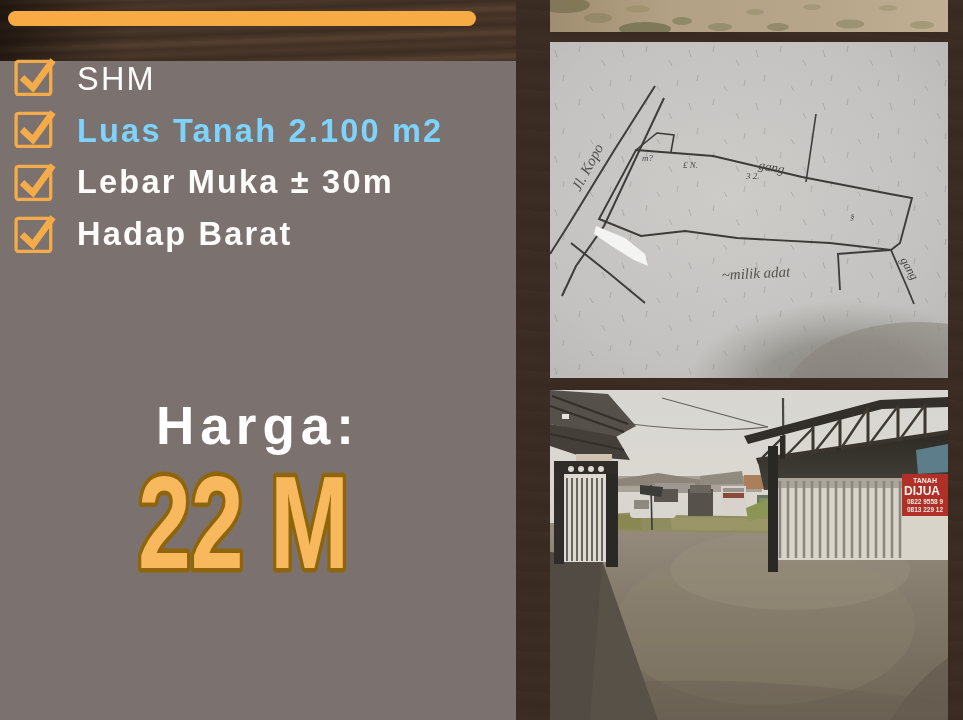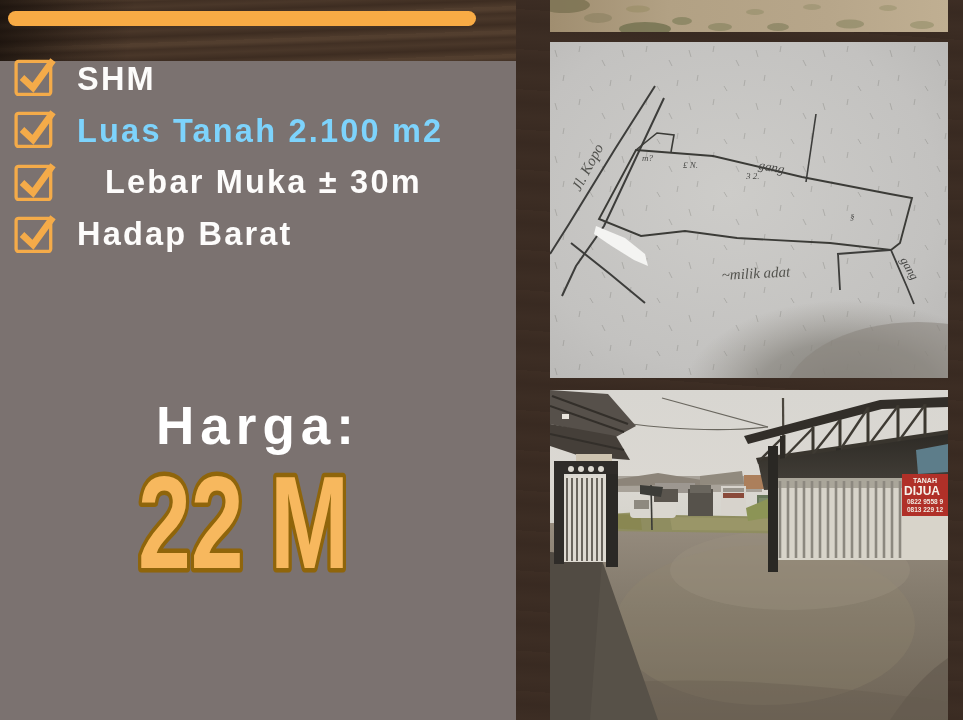--- a/index.html
+++ b/index.html
@@ -23,35 +23,35 @@
 
 <div class="abs" style="left:0;top:61px;width:516px;height:659px;background:#7b7270;"></div>
 
 <div class="abs" style="left:8px;top:11px;width:468px;height:15px;border-radius:8px;background:#f8ab45;"></div>
 
 <svg class="abs" style="left:12px;top:56px;" width="46" height="40" viewBox="0 0 46 40">
   <rect x="4.1" y="5.3" width="34.6" height="33.2" rx="2.5" fill="none" stroke="#f4ab49" stroke-width="3.3"></rect>
   <path d="M10,21.5 L21,31.8 L41,4.2" fill="none" stroke="#f4ab49" stroke-width="6.6"></path>
 </svg>
 
-<div class="abs" style="left:77px;top:60.5px;font-size:32.5px;font-weight:bold;color:#fdfcfb;letter-spacing:2.2px;">SHM</div>
+<div class="abs" style="left:77px;top:60.5px;font-size:32.5px;font-weight:normal;color:#fdfcfb;letter-spacing:2.2px;">SHM</div>
 
 <svg class="abs" style="left:12px;top:108px;" width="46" height="40" viewBox="0 0 46 40">
   <rect x="4.1" y="5.3" width="34.6" height="33.2" rx="2.5" fill="none" stroke="#f4ab49" stroke-width="3.3"></rect>
   <path d="M10,21.5 L21,31.8 L41,4.2" fill="none" stroke="#f4ab49" stroke-width="6.6"></path>
 </svg>
 
 <div class="abs" style="left:77px;top:112.5px;font-size:32.5px;font-weight:bold;color:#7dd3fc;letter-spacing:2.2px;">Luas Tanah 2.100 m2</div>
 
 <svg class="abs" style="left:12px;top:161px;" width="46" height="40" viewBox="0 0 46 40">
   <rect x="4.1" y="5.3" width="34.6" height="33.2" rx="2.5" fill="none" stroke="#f4ab49" stroke-width="3.3"></rect>
   <path d="M10,21.5 L21,31.8 L41,4.2" fill="none" stroke="#f4ab49" stroke-width="6.6"></path>
 </svg>
 
-<div class="abs" style="left:77px;top:163.5px;font-size:32.5px;font-weight:bold;color:#fdfcfb;letter-spacing:2.2px;margin-left:28px;">Lebar Muka ± 30m</div>
+<div class="abs" style="left:77px;top:163.5px;font-size:32.5px;font-weight:bold;color:#fdfcfb;letter-spacing:2.2px;">Lebar Muka ± 30m</div>
 
 <svg class="abs" style="left:12px;top:213px;" width="46" height="40" viewBox="0 0 46 40">
   <rect x="4.1" y="5.3" width="34.6" height="33.2" rx="2.5" fill="none" stroke="#f4ab49" stroke-width="3.3"></rect>
   <path d="M10,21.5 L21,31.8 L41,4.2" fill="none" stroke="#f4ab49" stroke-width="6.6"></path>
 </svg>
 
 <div class="abs" style="left:77px;top:215.5px;font-size:32.5px;font-weight:bold;color:#fdfcfb;letter-spacing:2.2px;text-align:right;">Hadap Barat</div>
 
 <div class="abs" style="left:0px;top:395px;width:516px;text-align:center;font-size:53px;font-weight:bold;color:#ffffff;letter-spacing:6px;">Harga:</div>
 

